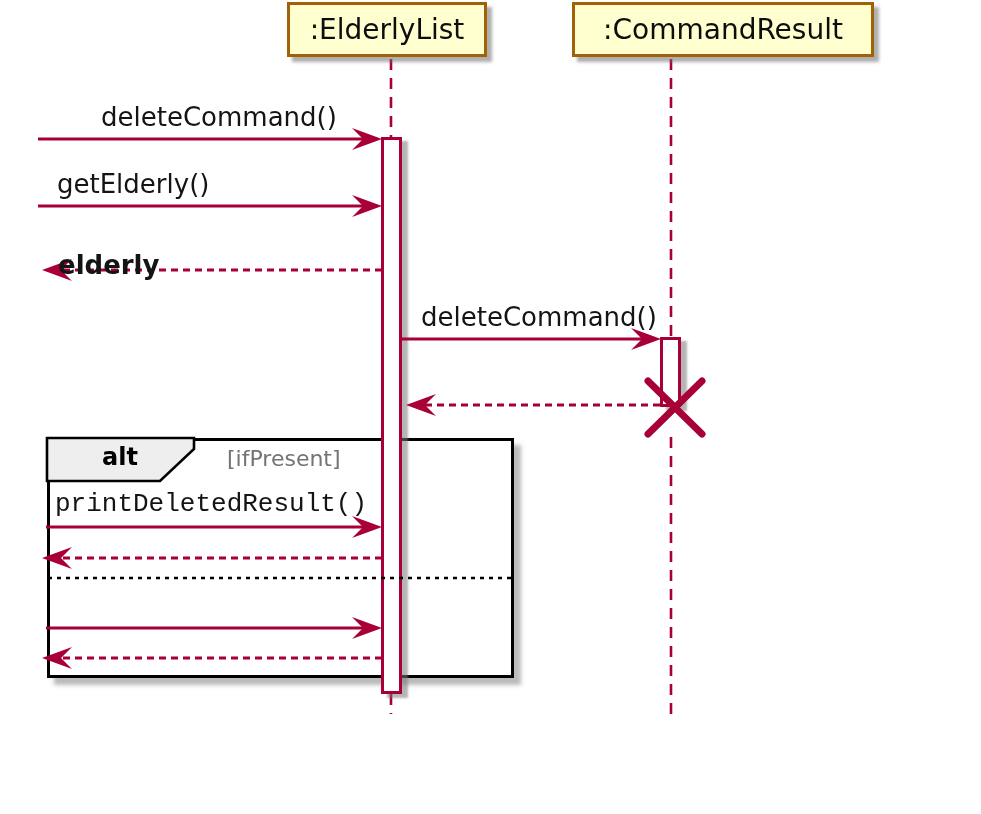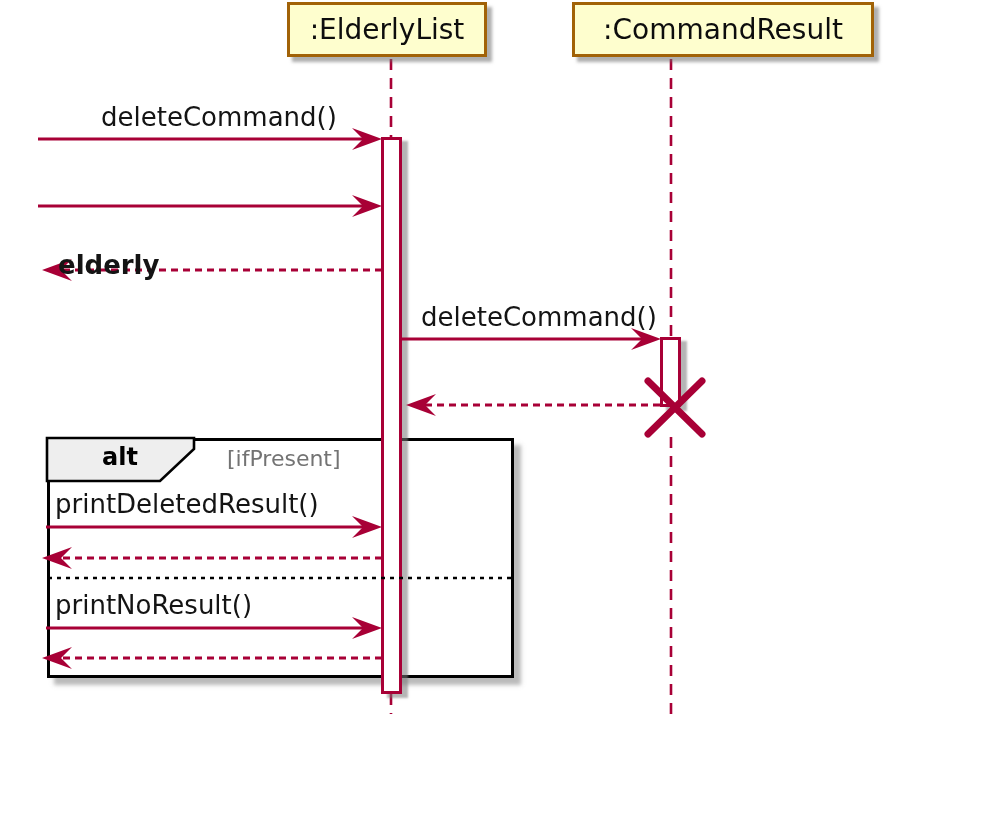--- a/index.html
+++ b/index.html
@@ -103,18 +103,18 @@
 
     <line x1="48" y1="578" x2="513" y2="578" stroke="#000" stroke-width="2.6" stroke-dasharray="4,5"></line>
 
     <g stroke="#A80036" stroke-width="7" stroke-linecap="round">
       <line x1="648" y1="381" x2="702" y2="434"></line>
       <line x1="648" y1="434" x2="702" y2="381"></line>
     </g>
   </svg>
 
   <div class="msg-label" style="left:57px;top:102px;margin-left:44px;">deleteCommand()</div>
+  <div class="msg-label" style="left:57px;top:169px;">getElderly()</div>
   <div class="msg-label" style="left:58px;top:250px;font-weight:bold;">elderly</div>
   <div class="msg-label" style="left:421px;top:302px;">deleteCommand()</div>
-  <div class="msg-label" style="left:55px;top:489px;">printDeletedResult()</div>
-  <div class="msg-label" style="left:55px;top:590px;">printNoResult()</div>
+  <div class="msg-label" style="left:55px;top:489px;font-family:Liberation Mono, monospace;">printDeletedResult()</div>
 
 </div>
 
 </body></html>

